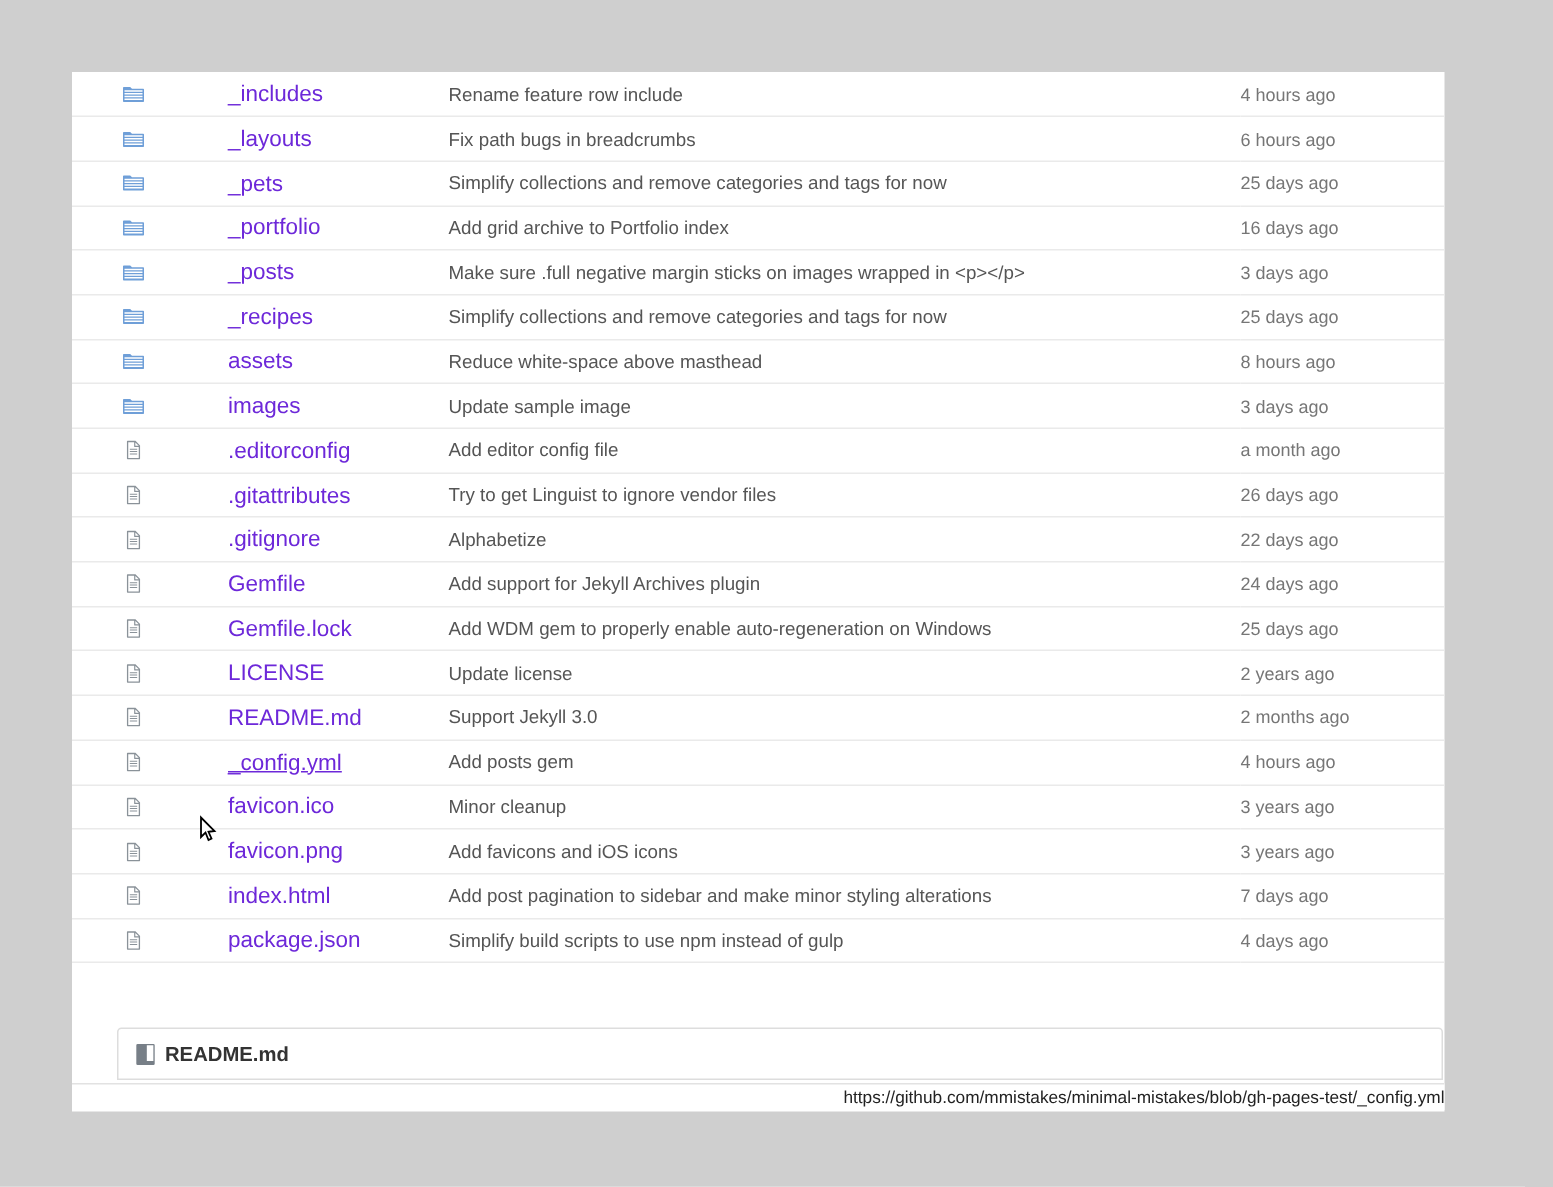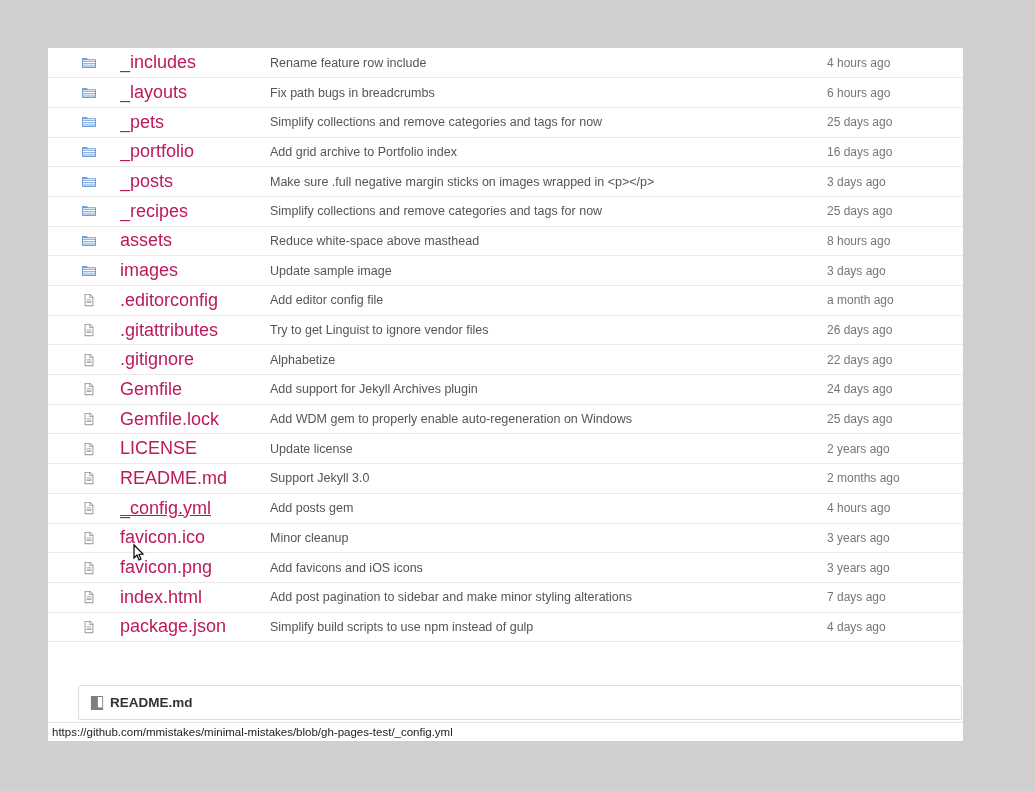--- a/index.html
+++ b/index.html
@@ -56,28 +56,30 @@
     padding-left: 0px !important;
   }
   .col-age {
     width: 120px;
     text-align: left;
     padding-right: 16px !important;
     color: #767676;
     font-size: 12px;
   }
   .fname {
-    color: #be185d;
+    color: #6d28d9;
     text-decoration: none;
-    font-size: 18px;
+    font-size: 15px;
+    margin-left: 32px;
   }
   .fname.underlined { text-decoration: underline; }
   .msg {
     color: #555;
     font-size: 12.5px;
+    margin-left: 29px;
   }
   .icon {
     display: inline-block;
     width: 14px;
     height: 14px;
     vertical-align: -3px;
   }
   .icon svg { display: block; }
   .dir-icon path { fill: #6f9fd8; }
   .file-icon path { fill: #8a9299; }
@@ -113,20 +115,21 @@
     height: 19px;
     background: #ffffff;
     border-top: 1px solid #e2e2e2;
     font-size: 11.5px;
     color: #222;
     line-height: 19px;
     padding-left: 4px;
     box-sizing: border-box;
     white-space: nowrap;
     overflow: hidden;
+    text-align: right;
   }
   .cursor {
     position: absolute;
     left: 130px;
     top: 543px;
     width: 16px;
     height: 20px;
     pointer-events: none;
   }
 </style>

